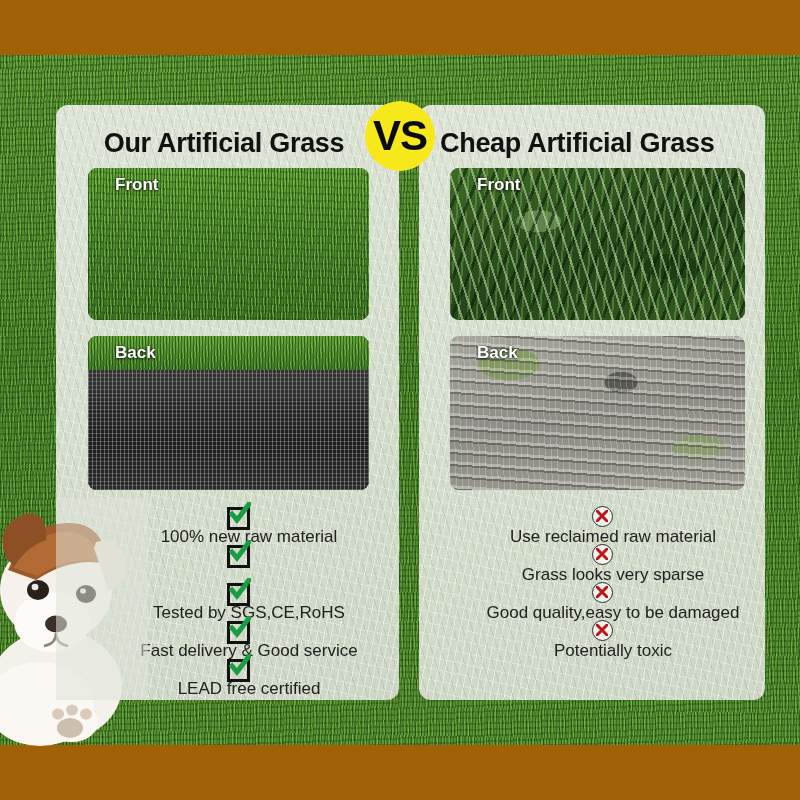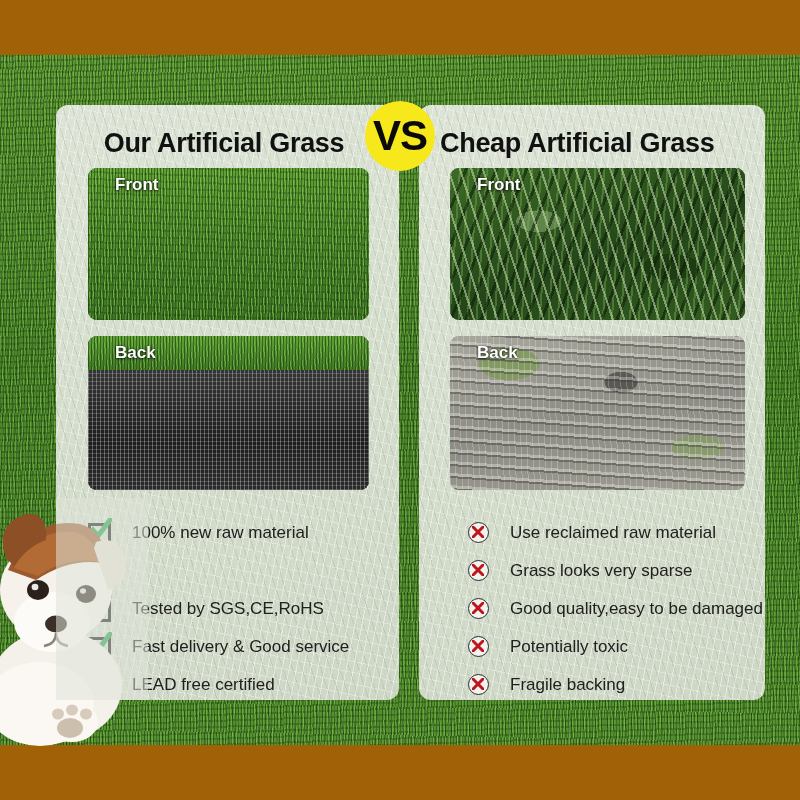--- a/index.html
+++ b/index.html
@@ -127,22 +127,22 @@
       repeating-linear-gradient(88deg, rgba(255,255,255,.22) 0 1px, rgba(0,0,0,0) 1px 6px),
       radial-gradient(ellipse at 20% 18%, rgba(110,150,60,.55) 0 30px, rgba(0,0,0,0) 31px),
       radial-gradient(ellipse at 58% 30%, rgba(40,40,36,.55) 0 16px, rgba(0,0,0,0) 17px),
       radial-gradient(ellipse at 84% 72%, rgba(120,160,70,.40) 0 26px, rgba(0,0,0,0) 27px),
       linear-gradient(170deg,#a8a79c 0%,#8e8d85 50%,#9c9b90 100%);
   }
 
   
   .list{position:absolute;}
   #list-left{left:88px;top:505px;width:300px;}
-  #list-right{left:468px;top:505px;width:310px;}
-  .row{display:flex;align-items:flex-end;height:38px;}
+  #list-right{left:448px;top:505px;width:310px;}
+  .row{display:flex;align-items:center;height:38px;flex-direction:column;}
   .row .label{
     font-size:17px;color:#20201e;white-space:nowrap;
   }
   #list-left .label{margin-left:22px;}
   #list-right .label{margin-left:20px;}
 
   .ico{flex:0 0 auto;position:relative;}
   .ico-check{width:22px;height:22px;}
   .ico-check .box{
     position:absolute;left:0;top:2px;width:17px;height:17px;
@@ -274,29 +274,20 @@
       <span class="label">Good quality,easy to be damaged</span>
     </div>
     <div class="row">
       <span class="ico ico-x">
         <span class="ring"></span>
         <svg width="12" height="12" viewBox="0 0 12 12">
             <path d="M1 1 L11 11 M11 1 L1 11" stroke="#c0141b" stroke-width="3" stroke-linecap="round"></path>
           </svg>
       </span>
       <span class="label">Potentially toxic</span>
-    </div>
-    <div class="row">
-      <span class="ico ico-x">
-        <span class="ring"></span>
-        <svg width="12" height="12" viewBox="0 0 12 12">
-            <path d="M1 1 L11 11 M11 1 L1 11" stroke="#c0141b" stroke-width="3" stroke-linecap="round"></path>
-          </svg>
-      </span>
-      <span class="label">Fragile backing</span>
     </div>
   </div>
 
   <div class="dog">
     <svg width="148" height="248" viewBox="0 0 148 248">
 
       <ellipse cx="56" cy="188" rx="66" ry="56" fill="#f4f0ea"></ellipse>
       <ellipse cx="40" cy="206" rx="54" ry="42" fill="#fbf8f3"></ellipse>
 
       <ellipse cx="56" cy="92" rx="56" ry="52" fill="#f6f2eb"></ellipse>

